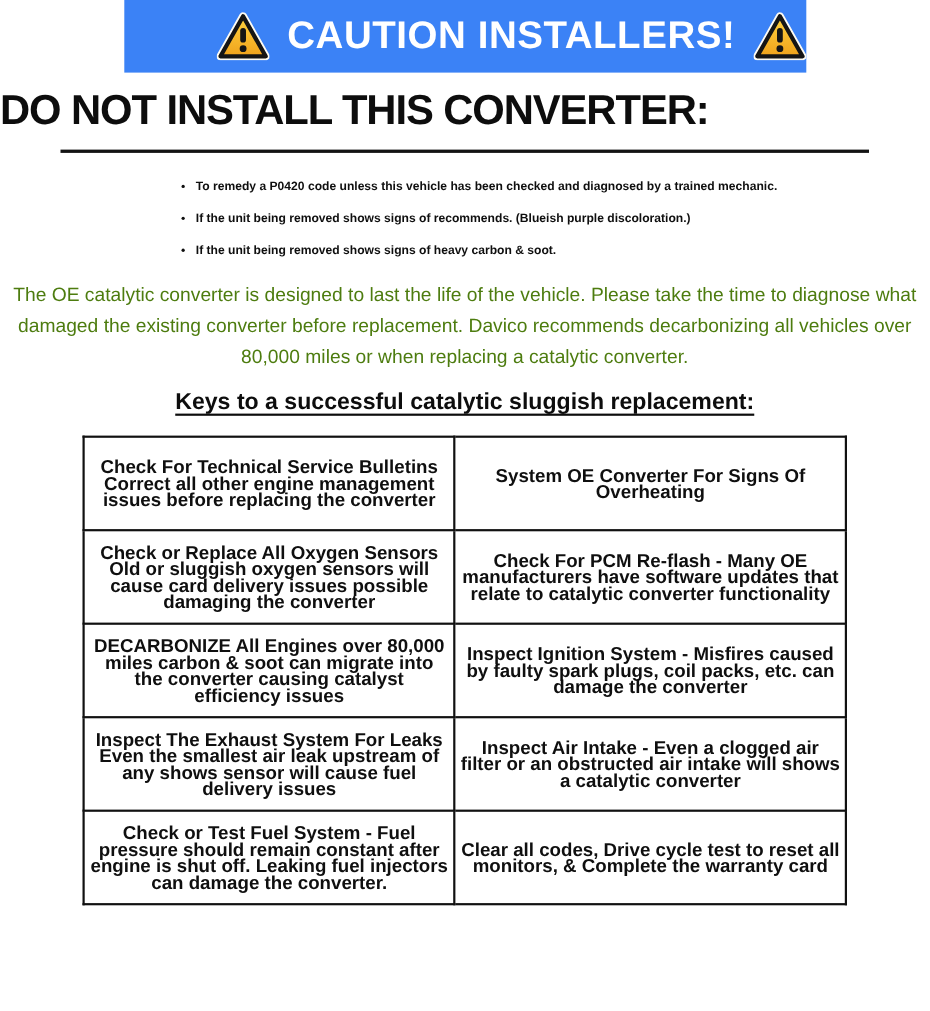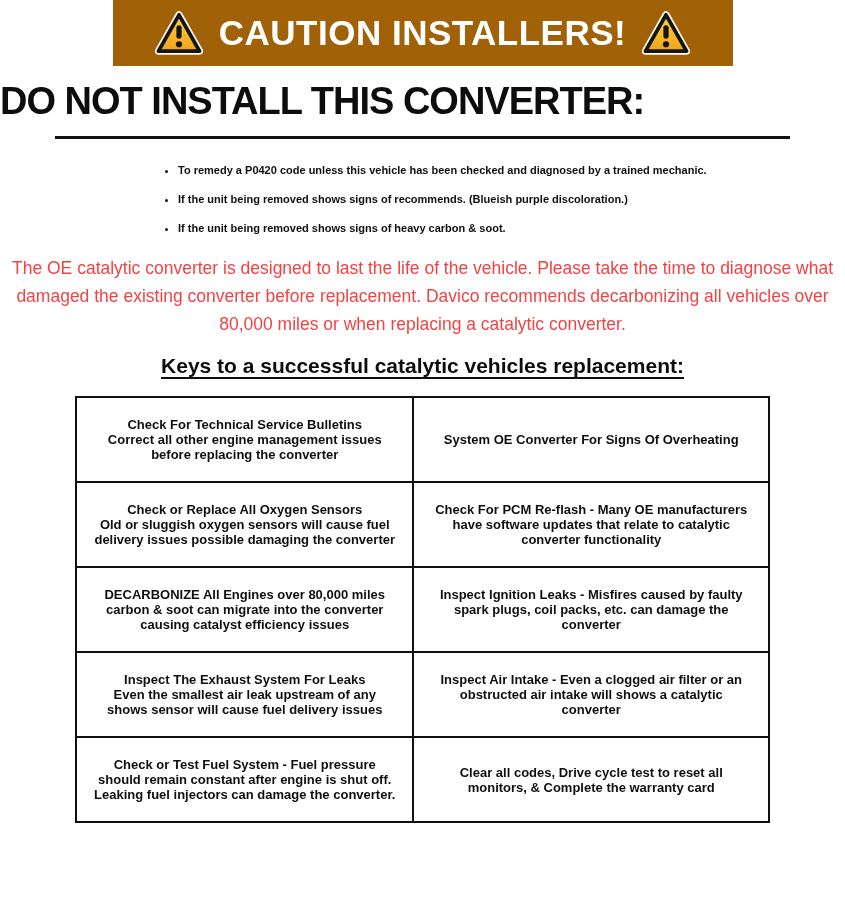--- a/index.html
+++ b/index.html
@@ -15,24 +15,24 @@
     background: #ffffff;
     font-family: "Liberation Sans", sans-serif;
     color: #111111;
     overflow: hidden;
   }
   
   .banner {
     width: 620px;
     height: 66px;
     margin: 0 auto;
-    background: #a16207;
+    background: #3b82f6;
     display: flex;
     align-items: center;
-    justify-content: center;
+    justify-content: flex-end;
     gap: 16px;
   }
   .banner h1 {
     margin: 0;
     color: #ffffff;
     font-size: 35px;
     font-weight: 800;
     letter-spacing: 0.5px;
     white-space: nowrap;
   }
@@ -71,21 +71,21 @@
   }
   .bullets li { margin: 0 0 2px 0; }
   
   .para {
     margin: 12px auto 0 auto;
     width: 828px;
     text-align: center;
     font-size: 17.5px;
     font-weight: 400;
     line-height: 28px;
-    color: #ef4444;
+    color: #4d7c0f;
   }
   
   .keys-heading {
     margin: 16px 0 0 0;
     text-align: center;
     font-size: 21px;
     font-weight: 800;
     color: #0d0d0d;
     text-decoration: underline;
     text-underline-offset: 4px;
@@ -94,24 +94,24 @@
   
   .keys-table {
     width: 695px;
     margin: 18px auto 0 auto;
     border-collapse: collapse;
     table-layout: fixed;
   }
   .keys-table td {
     border: 2.5px solid #111111;
     height: 71px;
-    padding: 6px 16px;
+    padding: 6px 4px;
     text-align: center;
     vertical-align: middle;
-    font-size: 13px;
+    font-size: 17px;
     font-weight: 700;
     line-height: 15px;
     color: #0f0f0f;
     white-space: pre-line;
   }
   .keys-table col.left-col  { width: 48.7%; }
   .keys-table col.right-col { width: 51.3%; }
 </style>
 </head>
 <body>
@@ -155,41 +155,41 @@
   <hr class="divider">
 
   <ul class="bullets">
     <li>To remedy a P0420 code unless this vehicle has been checked and diagnosed by a trained mechanic.</li>
     <li>If the unit being removed shows signs of recommends. (Blueish purple discoloration.)</li>
     <li>If the unit being removed shows signs of heavy carbon &amp; soot.</li>
   </ul>
 
   <p class="para">The OE catalytic converter is designed to last the life of the vehicle. Please take the time to diagnose what damaged the existing converter before replacement. Davico recommends decarbonizing all vehicles over 80,000 miles or when replacing a catalytic converter.</p>
 
-  <h3 class="keys-heading">Keys to a successful catalytic vehicles replacement:</h3>
+  <h3 class="keys-heading">Keys to a successful catalytic sluggish replacement:</h3>
 
   <table class="keys-table">
     <colgroup>
         <col class="left-col">
         <col class="right-col">
       </colgroup>
     <tbody>
       <tr>
         <td>Check For Technical Service Bulletins
 Correct all other engine management issues before replacing the converter</td>
         <td>System OE Converter For Signs Of Overheating</td>
       </tr>
       <tr>
         <td>Check or Replace All Oxygen Sensors
-Old or sluggish oxygen sensors will cause fuel delivery issues possible damaging the converter</td>
+Old or sluggish oxygen sensors will cause card delivery issues possible damaging the converter</td>
         <td>Check For PCM Re-flash - Many OE manufacturers have software updates that relate to catalytic converter functionality</td>
       </tr>
       <tr>
         <td>DECARBONIZE All Engines over 80,000 miles carbon &amp; soot can migrate into the converter causing catalyst efficiency issues</td>
-        <td>Inspect Ignition Leaks - Misfires caused by faulty spark plugs, coil packs, etc. can damage the converter</td>
+        <td>Inspect Ignition System - Misfires caused by faulty spark plugs, coil packs, etc. can damage the converter</td>
       </tr>
       <tr>
         <td>Inspect The Exhaust System For Leaks
 Even the smallest air leak upstream of any shows sensor will cause fuel delivery issues</td>
         <td>Inspect Air Intake - Even a clogged air filter or an obstructed air intake will shows a catalytic converter</td>
       </tr>
       <tr>
         <td>Check or Test Fuel System - Fuel pressure should remain constant after engine is shut off.  Leaking fuel injectors can damage the converter.</td>
         <td>Clear all codes,  Drive cycle test to reset all monitors, &amp; Complete the warranty card</td>
       </tr>

